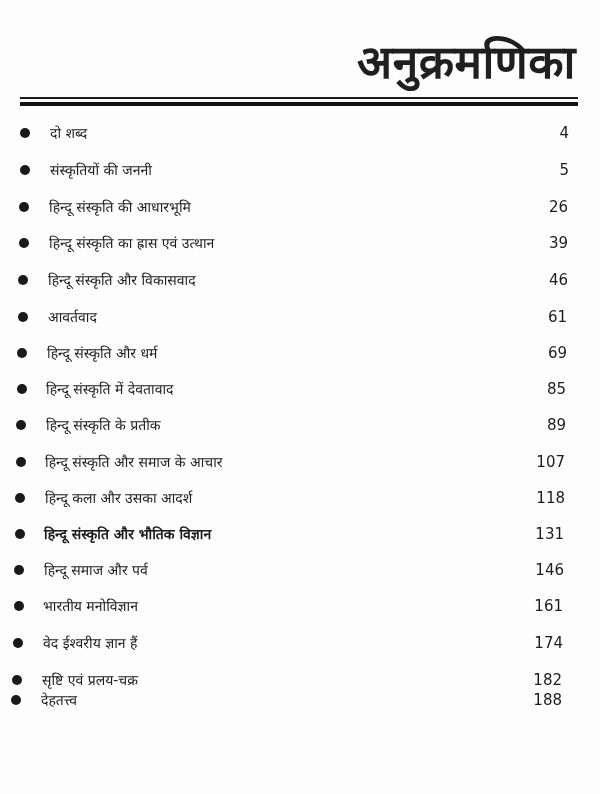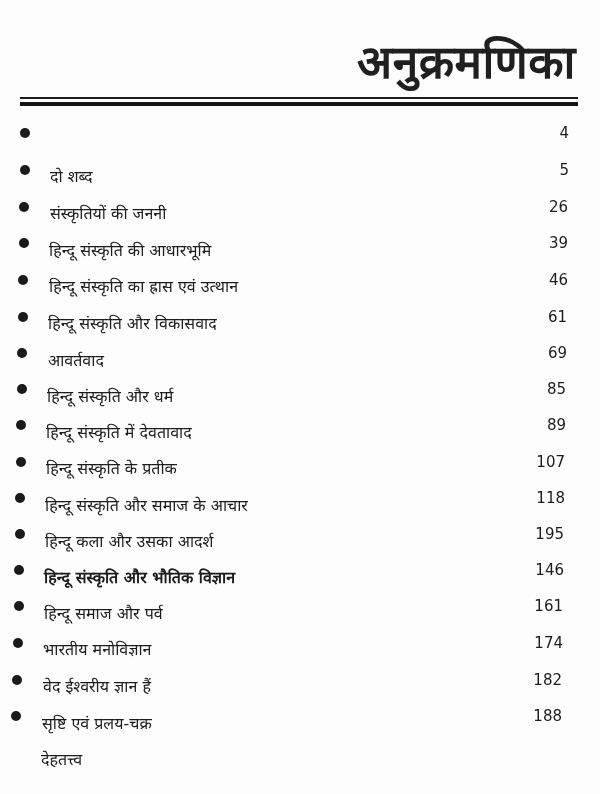--- a/index.html
+++ b/index.html
@@ -66,25 +66,24 @@
       top: 8px;
       width: 10px;
       height: 10px;
       border-radius: 50%;
       background: #1a1a1a;
     }
     .label {
       position: absolute;
       top: 0;
       font-family: "DejaVu Sans", sans-serif;
-      font-size: 16px;
+      font-size: 14px;
       line-height: 26px;
       white-space: nowrap;
       color: #1c1c1c;
-      margin-top: 44px;
     }
     .page-num {
       position: absolute;
       top: 0;
       font-family: "DejaVu Sans", sans-serif;
       font-size: 15px;
       line-height: 26px;
       text-align: right;
       width: 60px;
       color: #1c1c1c;
@@ -164,21 +163,21 @@
 
     <div class="row" style="top:485px;left:0;width:600px;">
       <span class="bullet" style="left:15px;"></span>
       <span class="label" style="left:45px;">हिन्दू कला और उसका आदर्श</span>
       <span class="page-num" style="left:505px;">118</span>
     </div>
 
     <div class="row" style="top:521px;left:0;width:600px;">
       <span class="bullet" style="left:15px;"></span>
       <span class="label" style="left:44px;font-weight:bold;">हिन्दू संस्कृति और भौतिक विज्ञान</span>
-      <span class="page-num" style="left:504px;">195</span>
+      <span class="page-num" style="left:504px;">131</span>
     </div>
 
     <div class="row" style="top:557px;left:0;width:600px;">
       <span class="bullet" style="left:14px;"></span>
       <span class="label" style="left:44px;">हिन्दू समाज और पर्व</span>
       <span class="page-num" style="left:504px;">146</span>
     </div>
 
     <div class="row" style="top:593px;left:0;width:600px;padding-left:19px;">
       <span class="bullet" style="left:14px;"></span>
@@ -191,20 +190,20 @@
       <span class="label" style="left:43px;">वेद ईश्वरीय ज्ञान हैं</span>
       <span class="page-num" style="left:503px;">174</span>
     </div>
 
     <div class="row" style="top:667px;left:0;width:600px;">
       <span class="bullet" style="left:12px;"></span>
       <span class="label" style="left:42px;">सृष्टि एवं प्रलय-चक्र</span>
       <span class="page-num" style="left:502px;">182</span>
     </div>
 
-    <div class="row" style="top:703px;left:0;width:600px;">
+    <div class="row" style="top:687px;left:0;width:600px;">
       <span class="bullet" style="left:11px;"></span>
       <span class="label" style="left:41px;">देहतत्त्व</span>
       <span class="page-num" style="left:502px;">188</span>
     </div>
 
   </div>
 </div>
 
 </body></html>

